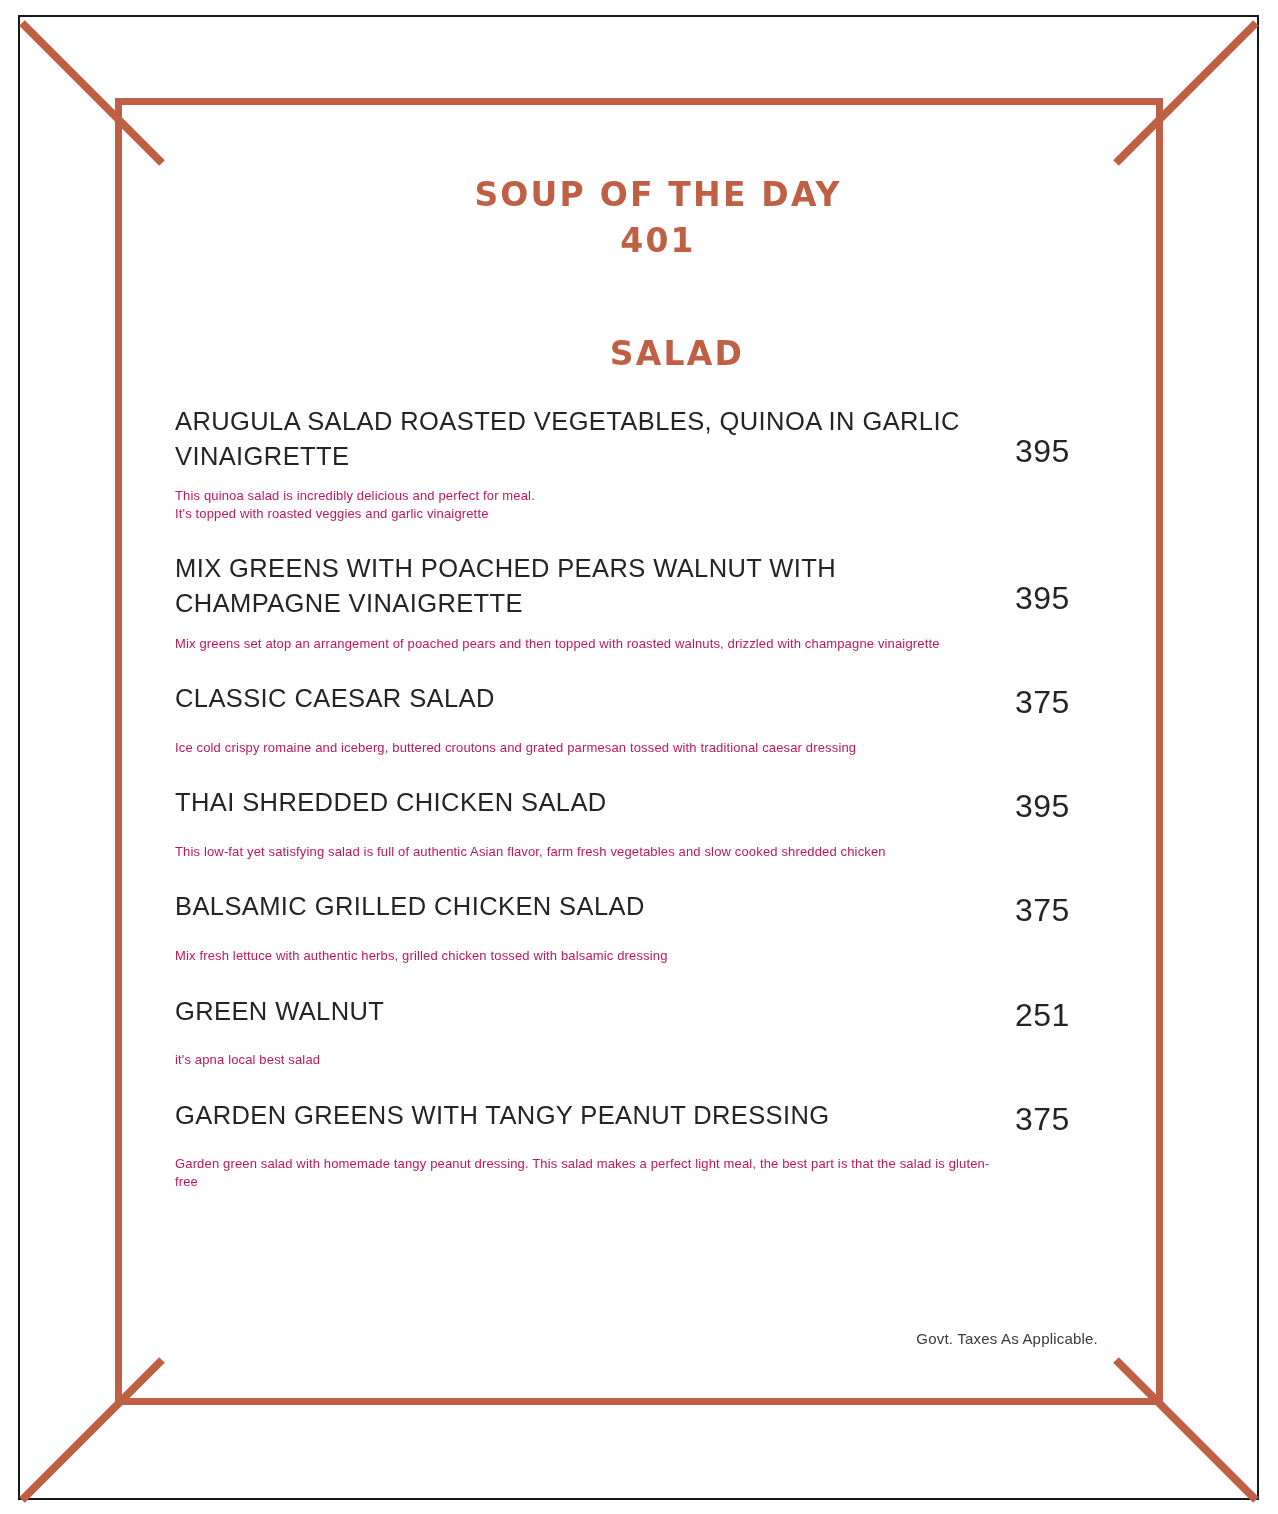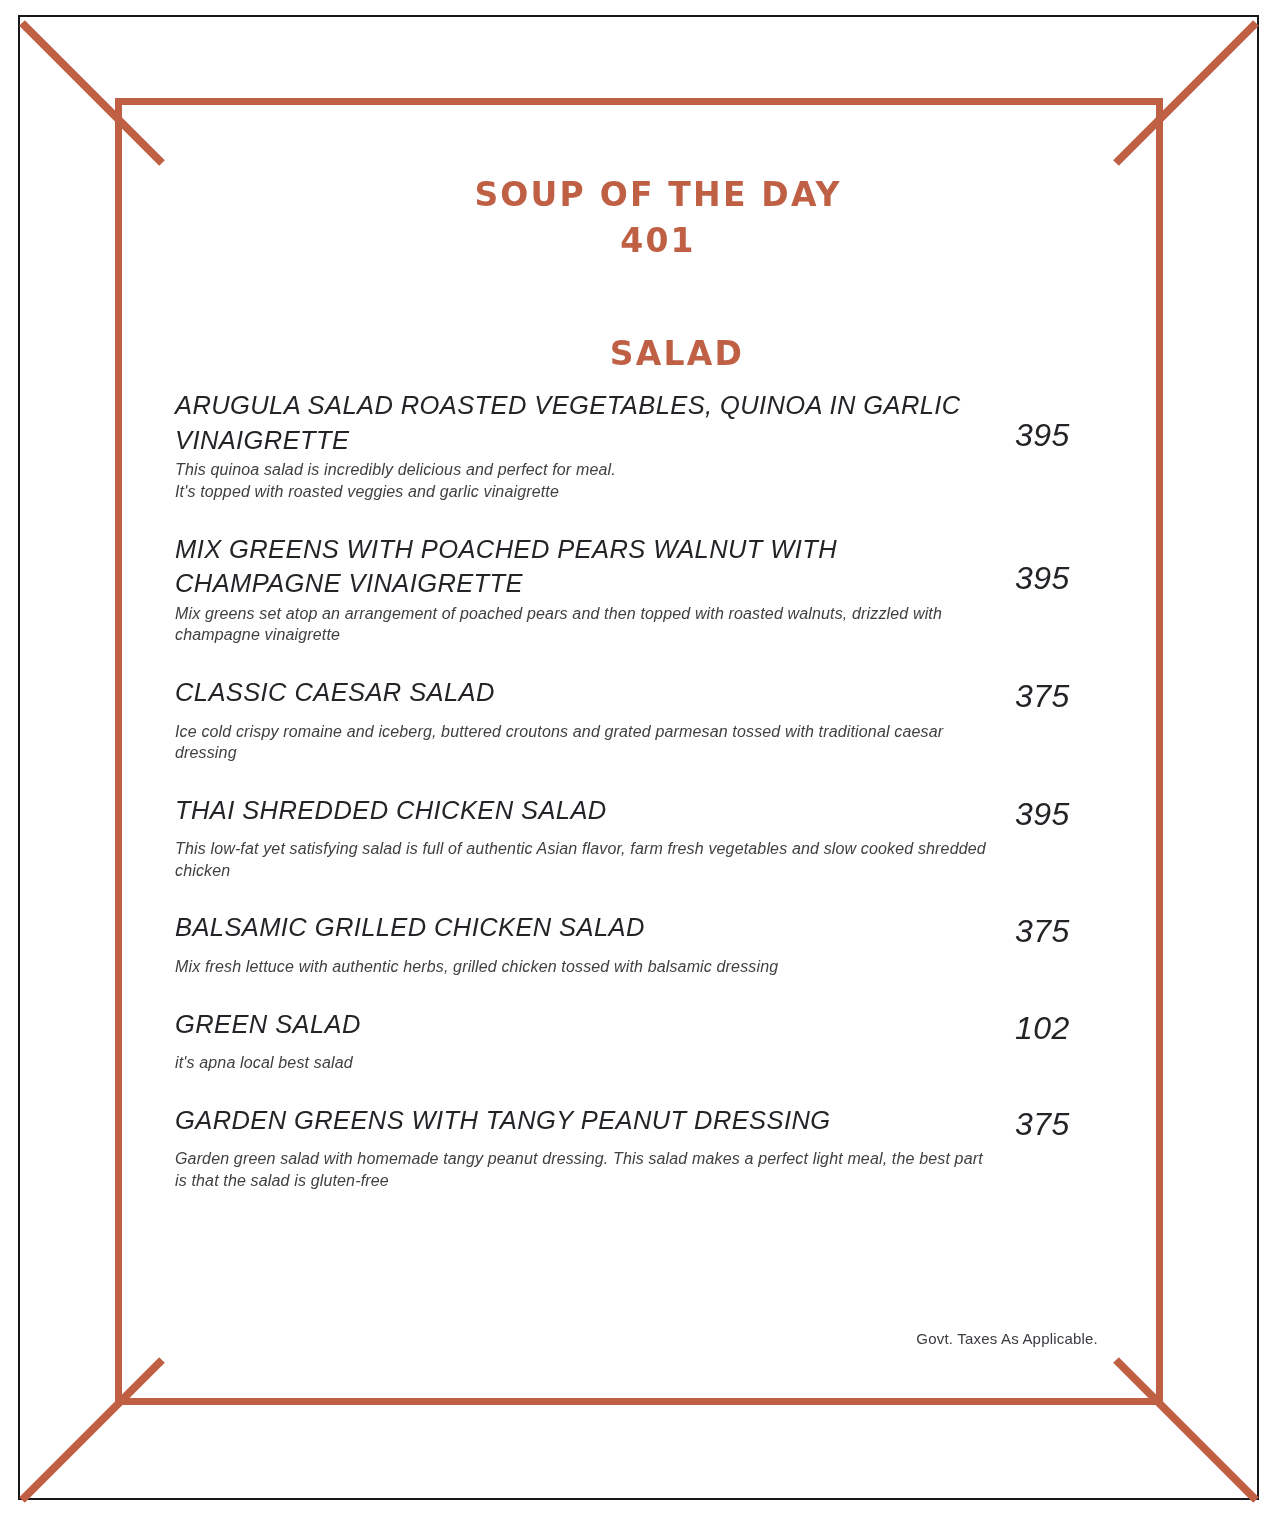--- a/index.html
+++ b/index.html
@@ -93,23 +93,22 @@
     position: absolute;
     left: 0;
     top: 236px;
     width: 100%;
     font-size: 33px;
   }
 
   #menu-list {
     position: absolute;
     left: 60px;
-    top: 290px;
+    top: 306px;
     width: 930px;
-    font-style: italic;
   }
 
   .menu-item { margin-bottom: 29px; }
   .menu-item:last-child { margin-bottom: 0; }
 
   .item-row {
     display: flex;
     align-items: flex-start;
     justify-content: space-between;
   }
@@ -129,25 +128,25 @@
     line-height: 1.36;
     flex: 0 0 118px;
     text-align: left;
     padding-left: 28px;
     box-sizing: border-box;
   }
   
   .two-line .item-price { align-self: flex-end; }
 
   .item-desc {
-    font-size: 16px;
-    color: #404040;
+    font-size: 13px;
+    color: #be185d;
     line-height: 1.35;
     letter-spacing: 0.15px;
-    margin-top: 2px;
+    margin-top: 14px;
     max-width: 820px;
     white-space: pre-line;
   }
 
   #footnote {
     position: absolute;
     right: 65px;
     bottom: 58px;
     font-size: 15px;
     color: #3a3a3f;
@@ -208,22 +207,22 @@
         </div>
         <div class="menu-item">
           <div class="item-row">
             <div class="item-name">BALSAMIC GRILLED CHICKEN SALAD</div>
             <div class="item-price">375</div>
           </div>
           <div class="item-desc">Mix fresh lettuce with authentic herbs, grilled chicken tossed with balsamic dressing</div>
         </div>
         <div class="menu-item">
           <div class="item-row">
-            <div class="item-name">GREEN SALAD</div>
-            <div class="item-price">102</div>
+            <div class="item-name">GREEN WALNUT</div>
+            <div class="item-price">251</div>
           </div>
           <div class="item-desc">it's apna local best salad</div>
         </div>
         <div class="menu-item">
           <div class="item-row two-line">
             <div class="item-name">GARDEN GREENS WITH TANGY PEANUT DRESSING</div>
             <div class="item-price">375</div>
           </div>
           <div class="item-desc">Garden green salad with homemade tangy peanut dressing. This salad makes a perfect light meal, the best part is that the salad is gluten-free</div>
         </div>

